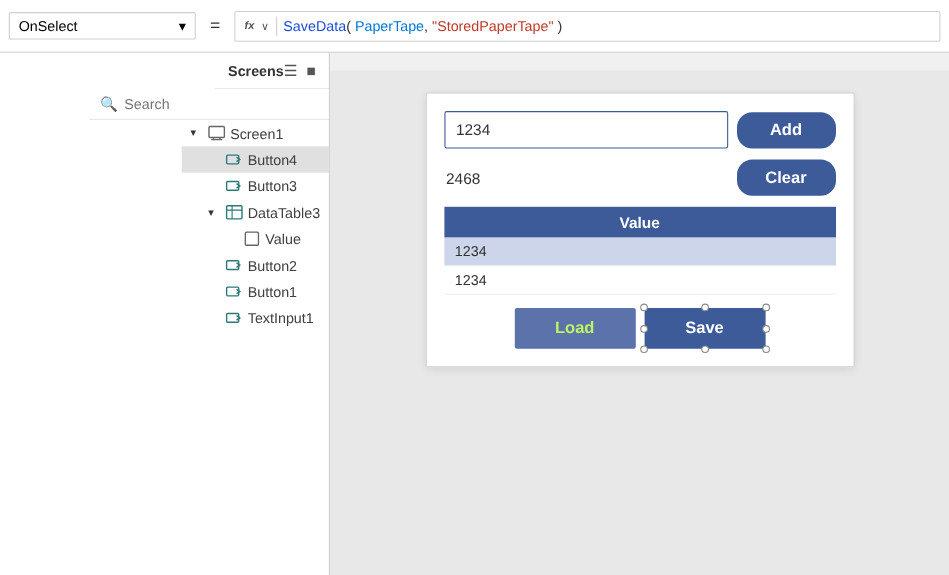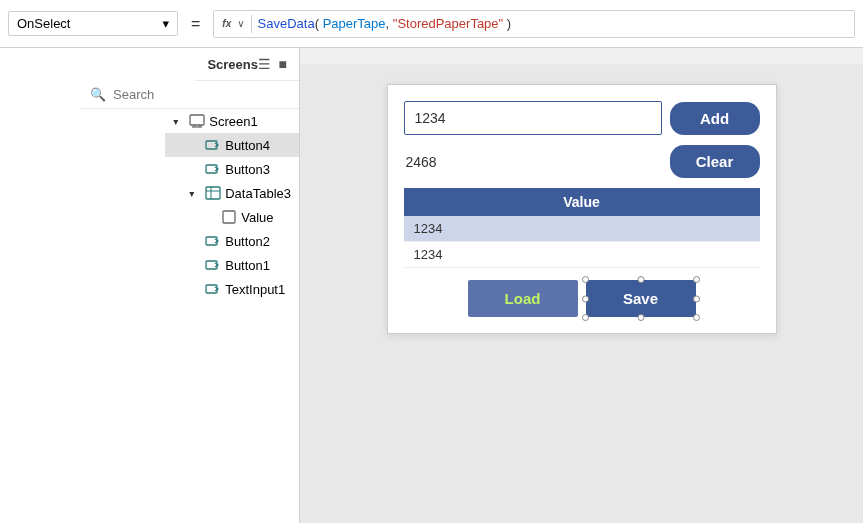--- a/index.html
+++ b/index.html
@@ -162,21 +162,21 @@
     .icon-datatable { color: #2b7a78; }
     
     .icon-checkbox { color: #666; }
     
     .icon-label { color: #2b7a78; }
     
     .icon-textinput { color: #2b7a78; }
 
     .node-label {
       font-size: 13px;
-      color: #000000;
+      color: #404040;
     }
 
     
     .canvas {
       flex: 1;
       background: #e8e8e8;
       display: flex;
       align-items: flex-start;
       justify-content: center;
       padding: 20px;

